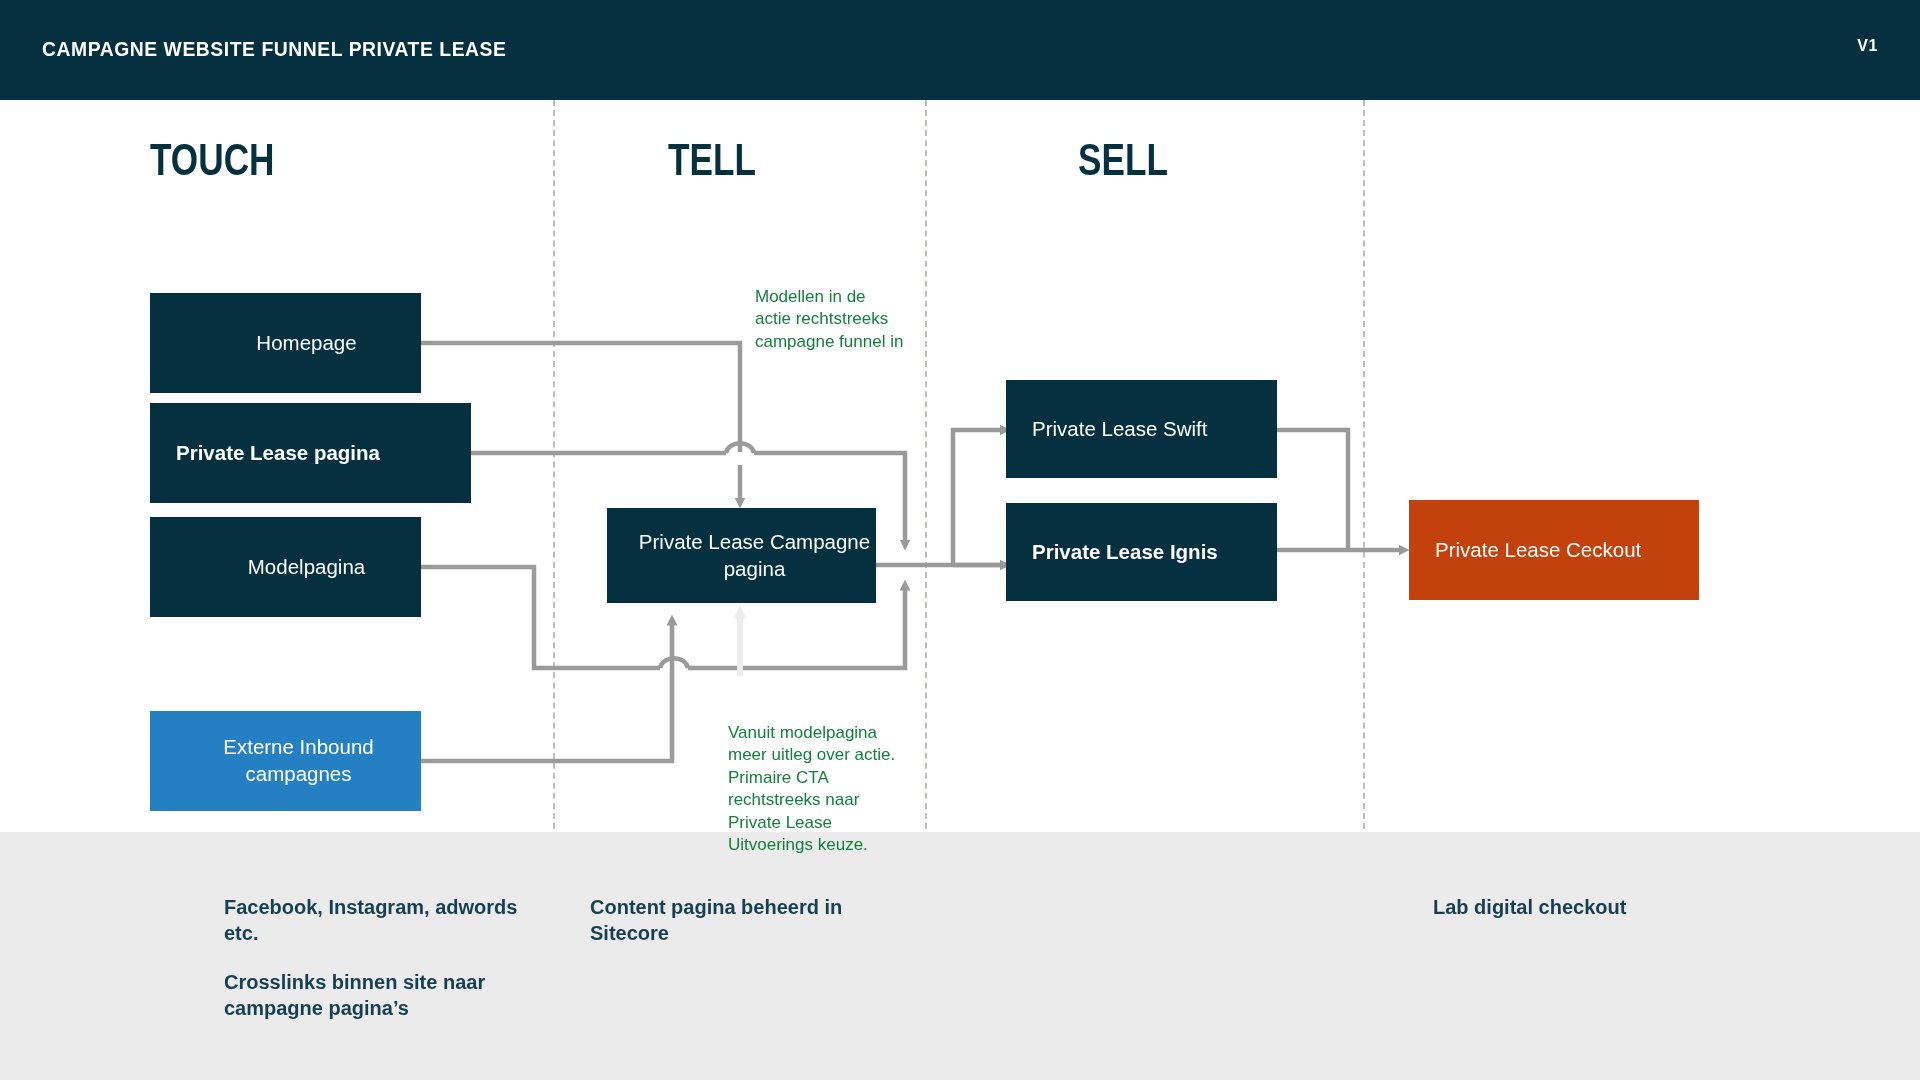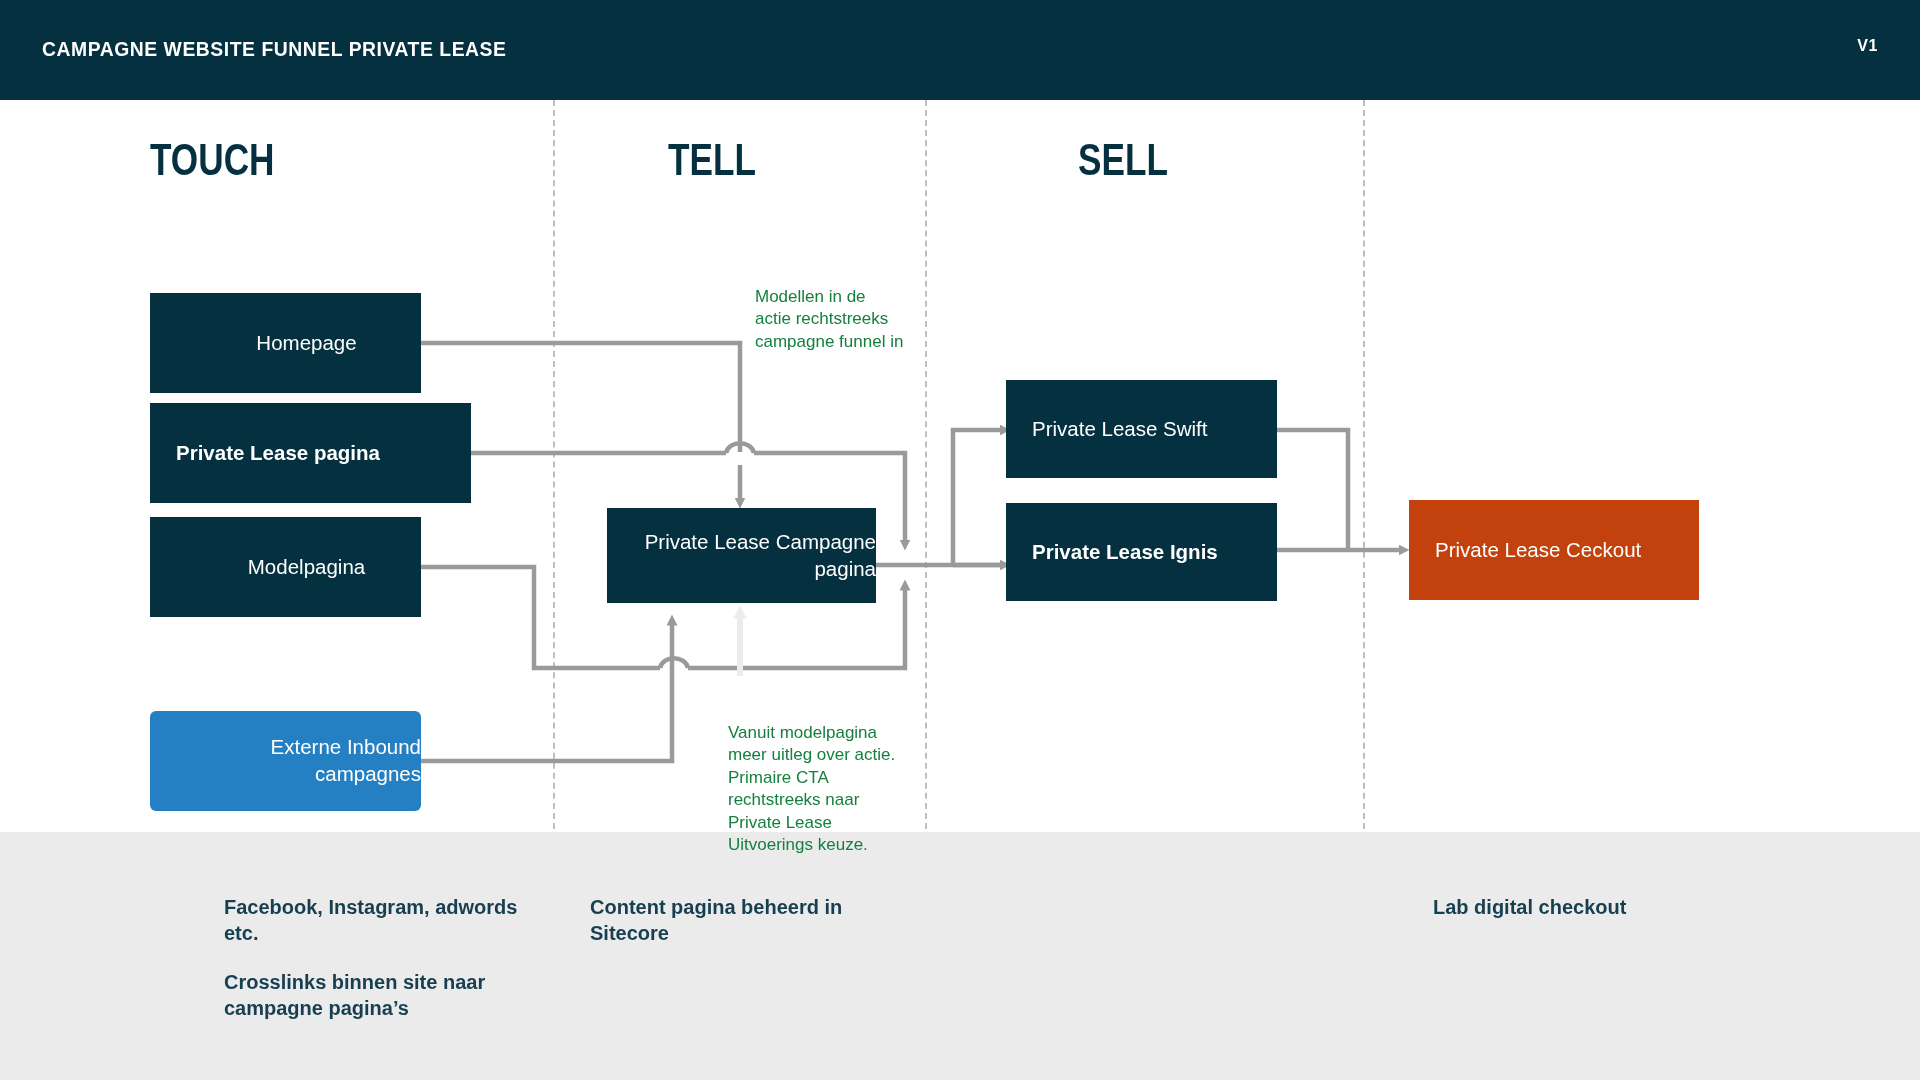--- a/index.html
+++ b/index.html
@@ -58,24 +58,24 @@
   
   .node{
     position:absolute;
     display:flex;align-items:center;
     color:#ffffff;font-size:20.5px;line-height:1.3;
     box-sizing:border-box;
     padding-left:42px;
   }
   .node span{display:block;}
   .node.navy{background:#05303f;}
-  .node.blue{background:#2580c3;border-radius:6px;}
+  .node.blue{background:#2580c3;}
   .node.red{background:#c2410c;}
   .node.center-txt{justify-content:center;text-align:center;}
-  .node.left-txt{padding-left:26px;text-align:right;}
+  .node.left-txt{padding-left:26px;text-align:center;}
 
   
   .wires{position:absolute;left:0;top:0;width:1920px;height:1080px;pointer-events:none;}
 
   
   .note{
     position:absolute;
     color:#15803d;font-size:17px;font-weight:normal;line-height:1.32;
   }
 </style>

